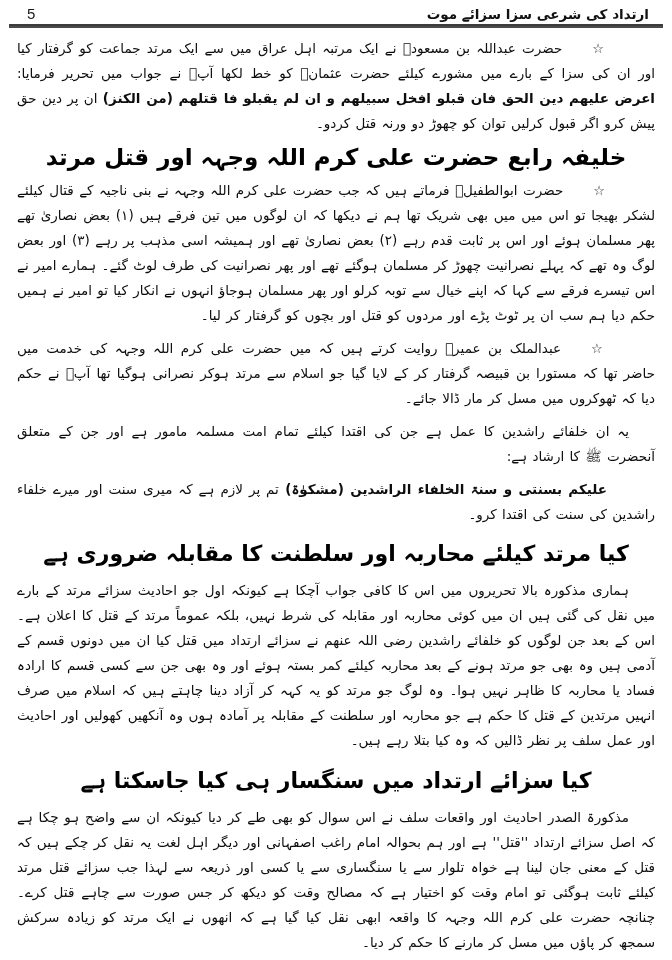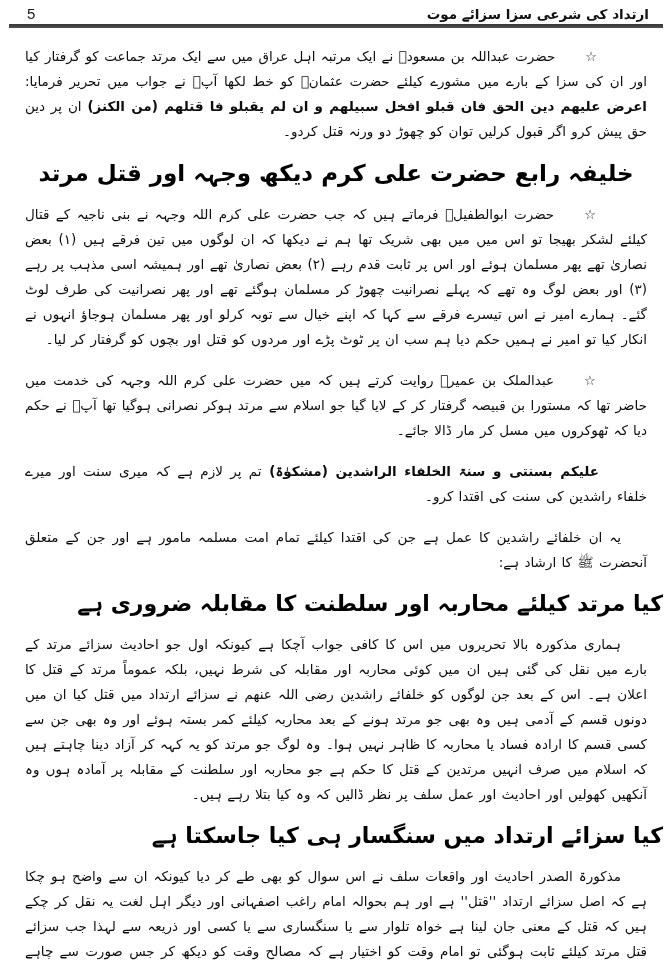--- a/index.html
+++ b/index.html
@@ -41,21 +41,21 @@
     border-bottom: 2px solid #4a4a4a;
     margin: 0;
   }
   
   main { flex: 0 0 auto; }
   p.body {
     direction: rtl;
     text-align: justify;
     font-size: 13.5px;
     line-height: 25px;
-    margin: 16px;
+    margin: 8px;
     word-spacing: 1px;
   }
   .mt-lg { margin-top: 20px; }
   .indent-md { text-indent: 50px; }
   .indent-sm { text-indent: 26px; }
   .bukhari-line { text-indent: 188px; }
   .quote-line { text-indent: 48px; }
   .star {
     font-size: 13px;
     color: #222;
@@ -68,21 +68,21 @@
     direction: rtl;
     text-align: center;
     font-size: 23px;
     font-weight: bold;
     margin: 6px 0 8px 0;
     letter-spacing: -0.5px;
     color: #000;
   }
   h2.h-bold {
     direction: rtl;
-    text-align: right;
+    text-align: center;
     font-size: 22px;
     font-weight: bold;
     margin: 14px 0 12px 0;
     color: #000;
   }
   h2.h-bold.gap-top { margin-top: 15px; }
 </style>
 </head>
 <body>
 
@@ -91,30 +91,30 @@
   <div class="hdr">
     <span class="pgnum">5</span>
     <span class="htitle">ارتداد کی شرعی سزا سزائے موت</span>
   </div>
   <div class="rule-header"></div>
 
   <main>
 
     <p class="body indent-md mt-lg"><span class="star">☆</span><span class="tab"></span><span>حضرت عبداللہ بن مسعودؓ نے ایک مرتبہ اہل عراق میں سے ایک مرتد جماعت کو گرفتار کیا اور ان کی سزا کے بارے میں مشورے کیلئے حضرت عثمانؓ کو خط لکھا آپؓ نے جواب میں تحریر فرمایا: </span><b class="arabic">اعرض علیھم دین الحق فان قبلو افخل سبیلھم و ان لم یقبلو فا قتلھم (من الکنز)</b><span> ان پر دین حق پیش کرو اگر قبول کرلیں توان کو چھوڑ دو ورنہ قتل کردو۔</span></p>
 
-    <h1 class="h-nastaliq">خلیفہ رابع حضرت علی کرم دیکھ وجہہ اور قتل مرتد</h1>
+    <h1 class="h-nastaliq">خلیفہ رابع حضرت علی کرم اللہ وجہہ اور قتل مرتد</h1>
 
 
     <p class="body indent-md"><span class="star">☆</span><span class="tab"></span><span>حضرت ابوالطفیلؓ فرماتے ہیں کہ جب حضرت علی کرم اللہ وجہہ نے بنی ناجیہ کے قتال کیلئے لشکر بھیجا تو اس میں میں بھی شریک تھا ہم نے دیکھا کہ ان لوگوں میں تین فرقے ہیں (۱) بعض نصاریٰ تھے پھر مسلمان ہوئے اور اس پر ثابت قدم رہے (۲) بعض نصاریٰ تھے اور ہمیشہ اسی مذہب پر رہے (۳) اور بعض لوگ وہ تھے کہ پہلے نصرانیت چھوڑ کر مسلمان ہوگئے تھے اور پھر نصرانیت کی طرف لوٹ گئے۔ ہمارے امیر نے اس تیسرے فرقے سے کہا کہ اپنے خیال سے توبہ کرلو اور پھر مسلمان ہوجاؤ انہوں نے انکار کیا تو امیر نے ہمیں حکم دیا ہم سب ان پر ٹوٹ پڑے اور مردوں کو قتل اور بچوں کو گرفتار کر لیا۔</span></p>
 
     <p class="body indent-md"><span class="star">☆</span><span class="tab"></span><span>عبدالملک بن عمیرؓ روایت کرتے ہیں کہ میں حضرت علی کرم اللہ وجہہ کی خدمت میں حاضر تھا کہ مستورا بن قبیصہ گرفتار کر کے لایا گیا جو اسلام سے مرتد ہوکر نصرانی ہوگیا تھا آپؓ نے حکم دیا کہ ٹھوکروں میں مسل کر مار ڈالا جائے۔</span></p>
 
+    <p class="body indent-sm">یہ ان خلفائے راشدین کا عمل ہے جن کی اقتدا کیلئے تمام امت مسلمہ مامور ہے اور جن کے متعلق آنحضرت ﷺ کا ارشاد ہے:</p>
+
     <p class="body quote-line"><b class="arabic">علیکم بسنتی و سنۃ الخلفاء الراشدین (مشکوٰۃ) </b><span>تم پر لازم ہے کہ میری سنت اور میرے خلفاء راشدین کی سنت کی اقتدا کرو۔</span></p>
-
-    <p class="body indent-sm">یہ ان خلفائے راشدین کا عمل ہے جن کی اقتدا کیلئے تمام امت مسلمہ مامور ہے اور جن کے متعلق آنحضرت ﷺ کا ارشاد ہے:</p>
 
     <h2 class="h-bold">کیا مرتد کیلئے محاربہ اور سلطنت کا مقابلہ ضروری ہے</h2>
 
     <p class="body indent-sm">ہماری مذکورہ بالا تحریروں میں اس کا کافی جواب آچکا ہے کیونکہ اول جو احادیث سزائے مرتد کے بارے میں نقل کی گئی ہیں ان میں کوئی محاربہ اور مقابلہ کی شرط نہیں، بلکہ عموماً مرتد کے قتل کا اعلان ہے۔ اس کے بعد جن لوگوں کو خلفائے راشدین رضی اللہ عنھم نے سزائے ارتداد میں قتل کیا ان میں دونوں قسم کے آدمی ہیں وہ بھی جو مرتد ہونے کے بعد محاربہ کیلئے کمر بستہ ہوئے اور وہ بھی جن سے کسی قسم کا ارادہ فساد یا محاربہ کا ظاہر نہیں ہوا۔ وہ لوگ جو مرتد کو یہ کہہ کر آزاد دینا چاہتے ہیں کہ اسلام میں صرف انہیں مرتدین کے قتل کا حکم ہے جو محاربہ اور سلطنت کے مقابلہ پر آمادہ ہوں وہ آنکھیں کھولیں اور احادیث اور عمل سلف پر نظر ڈالیں کہ وہ کیا بتلا رہے ہیں۔</p>
 
     <h2 class="h-bold gap-top">کیا سزائے ارتداد میں سنگسار ہی کیا جاسکتا ہے</h2>
 
     <p class="body indent-sm">مذکورۃ الصدر احادیث اور واقعات سلف نے اس سوال کو بھی طے کر دیا کیونکہ ان سے واضح ہو چکا ہے کہ اصل سزائے ارتداد ''قتل'' ہے اور ہم بحوالہ امام راغب اصفہانی اور دیگر اہل لغت یہ نقل کر چکے ہیں کہ قتل کے معنی جان لینا ہے خواہ تلوار سے یا سنگساری سے یا کسی اور ذریعہ سے لہذا جب سزائے قتل مرتد کیلئے ثابت ہوگئی تو امام وقت کو اختیار ہے کہ مصالح وقت کو دیکھ کر جس صورت سے چاہے قتل کرے۔ چنانچہ حضرت علی کرم اللہ وجہہ کا واقعہ ابھی نقل کیا گیا ہے کہ انھوں نے ایک مرتد کو زیادہ سرکش سمجھ کر پاؤں میں مسل کر مارنے کا حکم کر دیا۔</p>
 
   </main>

